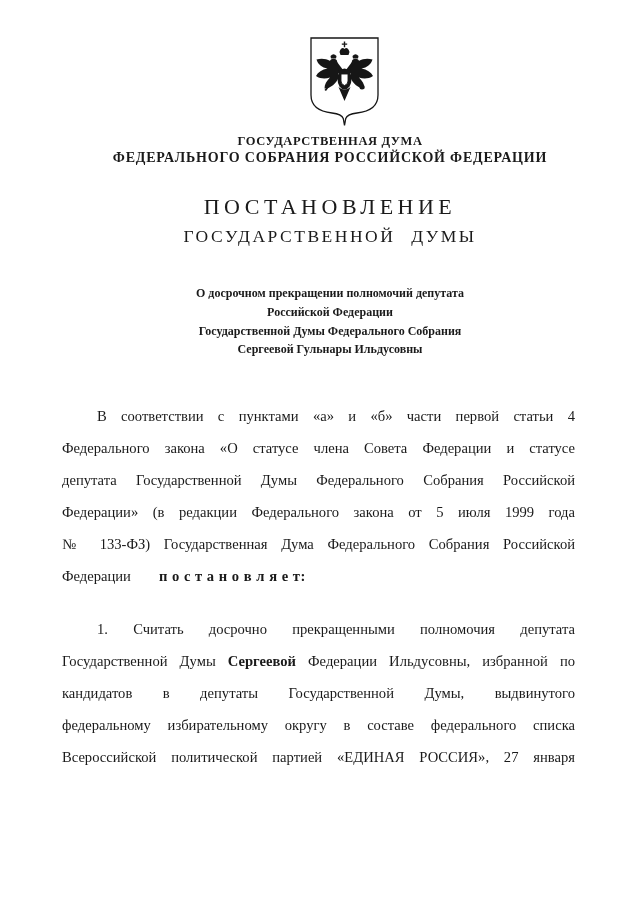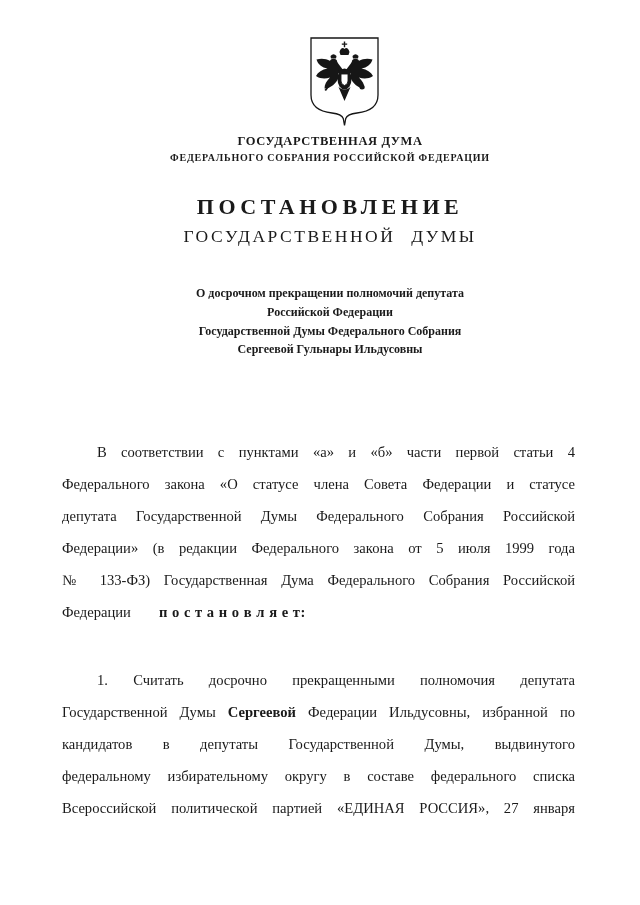--- a/index.html
+++ b/index.html
@@ -9,35 +9,35 @@
     background:#ffffff; color:#1a1a1a; overflow:hidden;
     font-family:"Liberation Serif","DejaVu Serif",serif;
   }
   .emblem { position:absolute; left:309px; top:36px; width:71px; height:91px; }
   .emblem svg { width:100%; height:100%; display:block; }
 
   .centered { position:absolute; left:0; width:640px; text-align:center; padding-left:20px; }
 
   .hdr { top:134px; font-weight:bold; }
   .hdr .h1 { font-size:12.5px; line-height:15px; letter-spacing:0.6px; }
-  .hdr .h2 { font-size:10px; line-height:17px; letter-spacing:0.8px; }
+  .hdr .h2 { font-size:14px; line-height:17px; letter-spacing:0.8px; }
   .hdr .h3 { font-size:11.8px; line-height:16px; letter-spacing:1.2px; }
 
   .ttl { top:192px; }
-  .ttl .t1 { font-size:22px; font-weight:bold; letter-spacing:4.5px; line-height:30px; }
+  .ttl .t1 { font-size:22px; font-weight:normal; letter-spacing:4.5px; line-height:30px; }
   .ttl .t2 { font-size:17.5px; letter-spacing:2.5px; word-spacing:9px; line-height:29px; }
 
   .subj { top:284px; font-weight:bold; font-size:12px; }
   .subj div { line-height:18.8px; }
 
   .body { position:absolute; left:62px; top:400px; width:513px; font-size:14.6px; }
   .para + .para { margin-top:21px; }
   .line { line-height:32px; text-align:justify; text-align-last:justify; }
   .line.noj { text-align:left; text-align-last:left; }
-  .line.indent { padding-left:35px;margin-top:36px; }
+  .line.indent { padding-left:35px; }
   .b { font-weight:bold; }
   .sp { letter-spacing:0.5px; font-weight:bold; }
   .gap { margin-left:28px; }
 </style>
 </head>
 <body>
 
 <div class="page">
 
   <div class="emblem">

